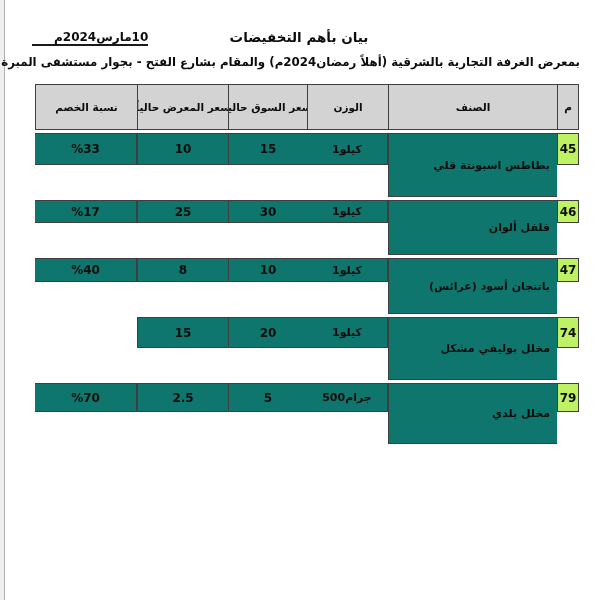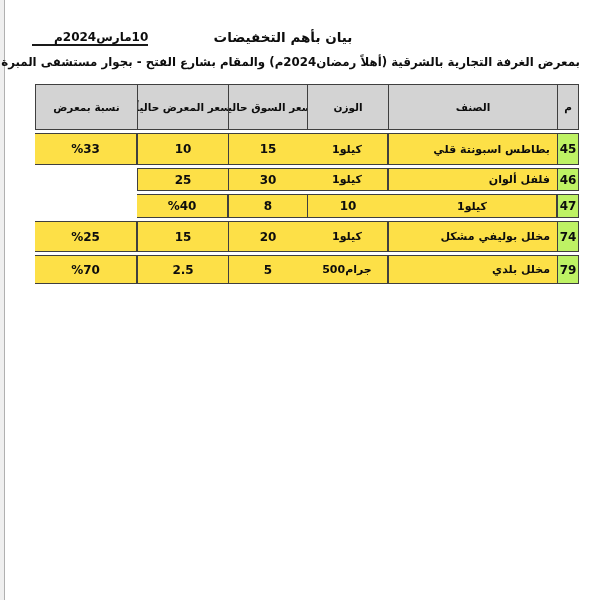--- a/index.html
+++ b/index.html
@@ -7,43 +7,43 @@
     width:600px;height:600px;background:#ffffff;position:relative;overflow:hidden;
     font-family:"DejaVu Sans","Liberation Sans",sans-serif;
     font-weight:bold;color:#0d0d0d;
   }
   .page-edge-strip{position:absolute;left:0;top:0;width:4px;height:600px;background:#efefef;}
   .page-edge-line{position:absolute;left:4px;top:0;width:1px;height:600px;background:#b0b0b0;}
 
   .doc-header{position:absolute;top:29px;left:0;width:600px;height:24px;}
   .doc-title{
     position:absolute;left:0;top:0;width:566px;text-align:center;
-    font-size:13.5px;direction:rtl;white-space:nowrap;
+    font-size:13.5px;direction:rtl;white-space:nowrap;padding-left:16px;
   }
   .doc-date{position:absolute;left:32px;top:1px;font-size:12px;}
   .doc-date .u{
     direction:rtl;unicode-bidi:embed;display:inline-block;
     border-bottom:2px solid #1a1a1a;padding-inline-end:22px;padding-bottom:0;
   }
   .doc-subtitle{
     position:absolute;top:55px;left:20px;width:560px;text-align:center;
     font-size:11.8px;direction:rtl;white-space:nowrap;
   }
 
   .price-table{position:absolute;top:84px;left:33px;width:546px;direction:rtl;}
   .trow{display:grid;grid-template-columns:22px 169px 81px 79px 91px 102px;margin-bottom:3px;}
   .cell{
-    border:1px solid #3f3f3f;background:#fde047;
+    border:1px solid #3f3f3f;background:#0f766e;
     display:flex;align-items:center;justify-content:center;
     font-size:12px;overflow:hidden;white-space:nowrap;
   }
   .trow .cell:not(:first-child){border-inline-start:0;}
   .trow.head .cell{background:#d3d3d3;font-size:10.5px;}
   .cell.idx{background:#bef264;}
-  .cell.item{justify-content:flex-start;padding:0 7px;font-size:11px;}
+  .cell.item{justify-content:flex-start;padding:16px 7px;font-size:11px;}
   .cell.ltr{direction:ltr;}
   .cell.wt{font-size:11px;}
   .trow:nth-child(1) .cell{height:44px;}
   .trow:nth-child(2) .cell{height:30px;}
   .trow:nth-child(3) .cell{height:21px;}
   .trow:nth-child(4) .cell{height:22px;}
   .trow:nth-child(5) .cell{height:29px;}
   .trow:nth-child(6) .cell{height:27px;}
 </style>
 </head>
@@ -58,55 +58,56 @@
 </div>
 <div class="doc-subtitle">بمعرض الغرفة التجارية بالشرقية (أهلاً رمضان2024م) والمقام بشارع الفتح - بجوار مستشفى المبرة بالزقازيق</div>
 
 <div class="price-table">
   <div class="trow head">
     <div class="cell">م</div>
     <div class="cell">الصنف</div>
     <div class="cell">الوزن</div>
     <div class="cell">سعر السوق حالياً</div>
     <div class="cell">سعر المعرض حالياً</div>
-    <div class="cell">نسبة بمعرض</div>
+    <div class="cell">نسبة الخصم</div>
   </div>
 
   <div class="trow">
     <div class="cell idx">45</div>
     <div class="cell item">بطاطس اسبونتة قلي</div>
     <div class="cell ltr wt">1كيلو</div>
     <div class="cell">15</div>
     <div class="cell">10</div>
     <div class="cell ltr">%33</div>
   </div>
 
   <div class="trow">
     <div class="cell idx">46</div>
     <div class="cell item">فلفل ألوان</div>
     <div class="cell ltr wt">1كيلو</div>
     <div class="cell">30</div>
     <div class="cell">25</div>
+    <div class="cell ltr">%17</div>
   </div>
 
   <div class="trow">
     <div class="cell idx">47</div>
+    <div class="cell item">باتنجان أسود (عرائس)</div>
     <div class="cell ltr wt">1كيلو</div>
     <div class="cell">10</div>
     <div class="cell">8</div>
     <div class="cell ltr">%40</div>
   </div>
 
   <div class="trow">
     <div class="cell idx">74</div>
     <div class="cell item">مخلل بوليفي مشكل</div>
     <div class="cell ltr wt">1كيلو</div>
     <div class="cell">20</div>
     <div class="cell">15</div>
-    <div class="cell ltr">%25</div>
   </div>
 
   <div class="trow">
     <div class="cell idx">79</div>
     <div class="cell item">مخلل بلدي</div>
     <div class="cell ltr wt">500جرام</div>
     <div class="cell">5</div>
     <div class="cell">2.5</div>
     <div class="cell ltr">%70</div>
   </div>

